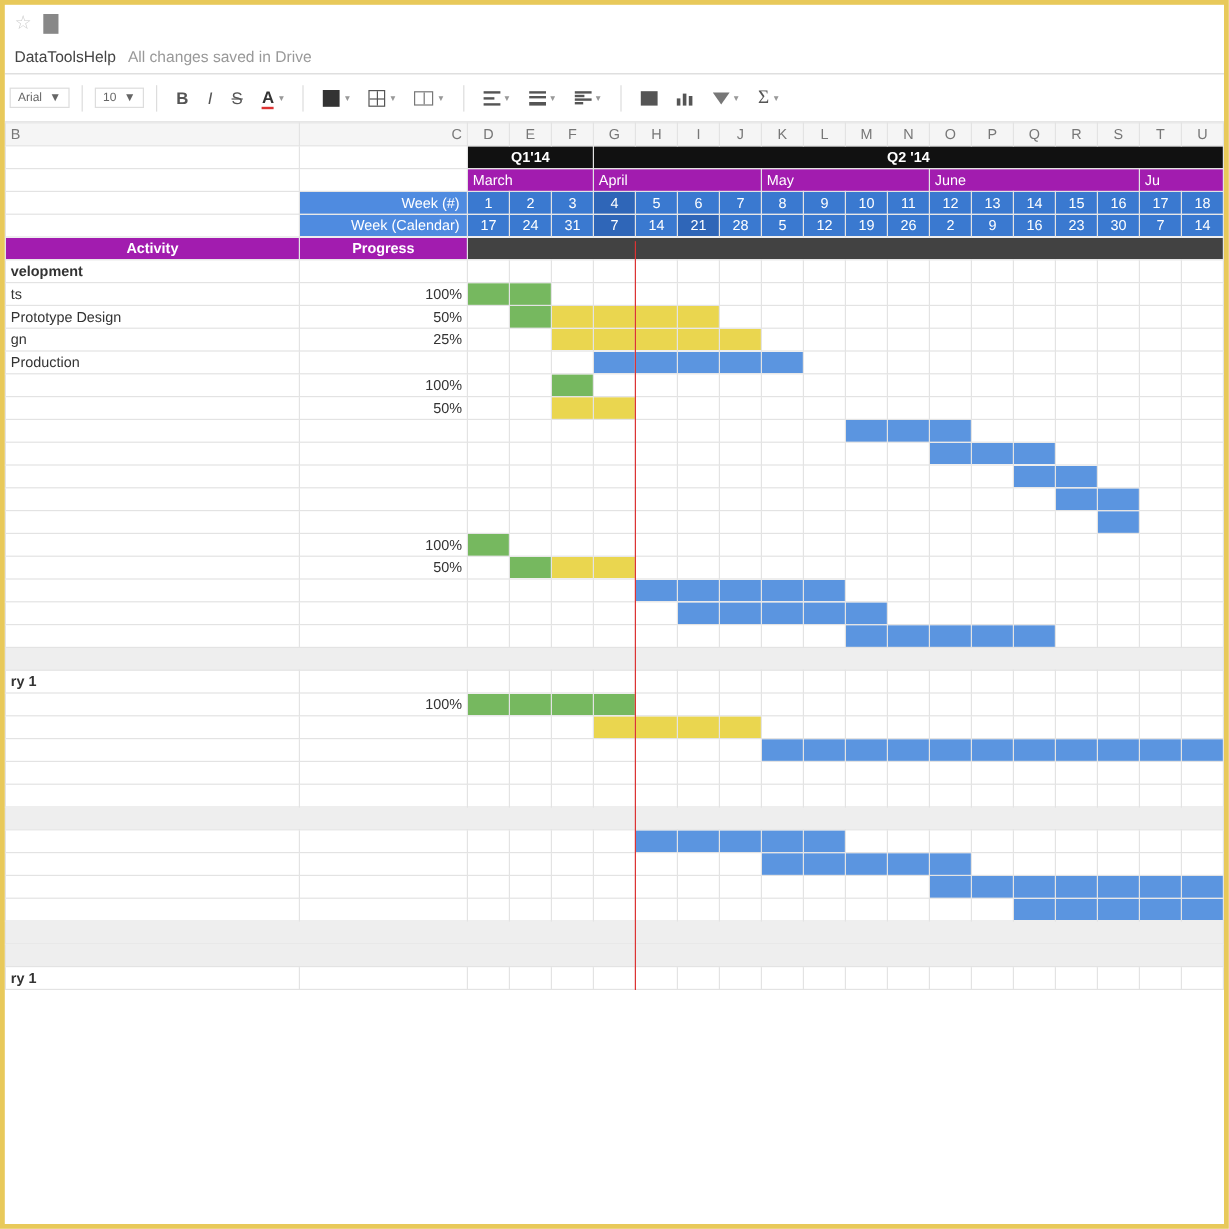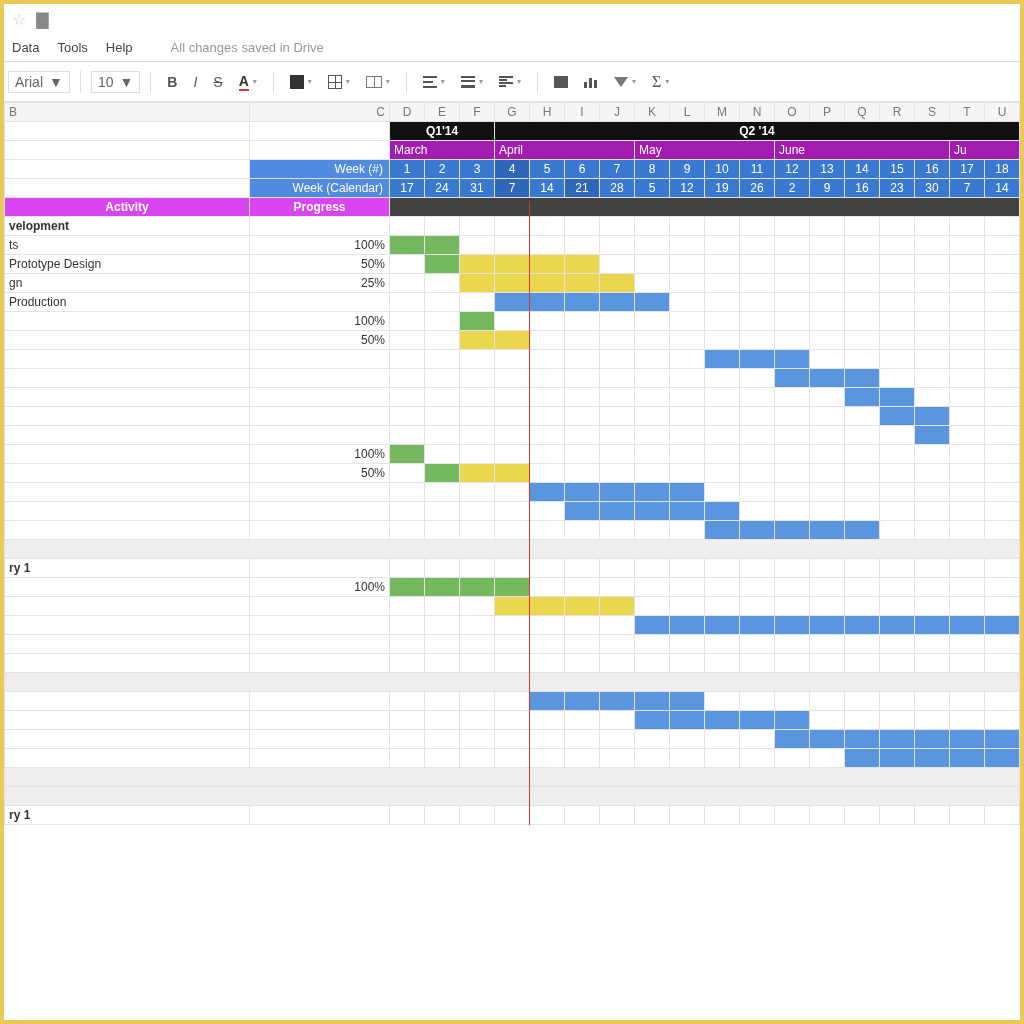--- a/index.html
+++ b/index.html
@@ -1,27 +1,27 @@
 <!DOCTYPE html>
 <html><head>
 <meta charset="utf-8">
 <style>
 * { box-sizing: border-box; margin: 0; padding: 0; }
 body { font-family: Arial, sans-serif; font-size: 13px; background: #fff; color: #333; overflow: hidden; width: 1024px; height: 1024px; border: 4px solid #e8c95a; }
 .titlebar { height: 30px; display: flex; align-items: center; padding: 0 8px; gap: 10px; }
 .star { color: #ccc; font-size: 16px; }
 .folder { color: #888; font-size: 16px; }
-.menubar { height: 28px; display: flex; align-items: center; gap: 18px; padding: 0 8px; color: #444; border-bottom: 1px solid #d8d8d8; }
+.menubar { height: 28px; display: flex; align-items: center; padding: 0 8px; color: #444; border-bottom: 1px solid #d8d8d8; }
 .menubar .menu-item { cursor: pointer; }
-.menubar .status { color: #999; margin-left: 20px; }
+.menubar .status { color: #999; margin-left: 10px; }
 .toolbar { height: 40px; display: flex; align-items: center; gap: 4px; padding: 0 4px; border-bottom: 1px solid #e0e0e0; }
 .toolbar .sep { width: 1px; height: 22px; background: #ddd; margin: 0 6px; }
 .tbtn { padding: 4px 6px; color: #555; cursor: pointer; font-size: 14px; display: inline-flex; align-items: center; gap: 2px; }
 .tbtn .dd { font-size: 8px; color: #999; margin-left: 2px; }
-.font-box { display: flex; border: 1px solid #ddd; padding: 2px 6px; gap: 6px; color: #666; font-size: 14px; }
+.font-box { display: flex; border: 1px solid #ddd; padding: 2px 6px; gap: 6px; color: #666; font-size: 10px; }
 .bold { font-weight: bold; }
 .italic { font-style: italic; }
 .strike { text-decoration: line-through; }
 .underline-a { border-bottom: 2px solid #d33; color: #333; font-weight: bold; }
 .fill-ico { width: 14px; height: 14px; background: #333; display: inline-block; }
 .borders-ico { width: 14px; height: 14px; border: 1px solid #555; display: inline-block; position: relative; }
 .borders-ico::before, .borders-ico::after { content:""; position:absolute; background:#555; }
 .borders-ico::before { left:50%; top:0; width:1px; height:100%; }
 .borders-ico::after { top:50%; left:0; height:1px; width:100%; }
 .merge-ico { width: 16px; height: 12px; border: 1px solid #777; display: inline-block; position: relative; }
@@ -39,21 +39,21 @@
 th { background: #f5f5f5; color: #777; font-weight: normal; text-align: center; }
 .col-B { width: 245px; text-align: left; }
 .col-C { width: 140px; text-align: right; }
 .week-col { width: 35px; text-align: center; }
 
 .q-header { background: #111; color: #fff; text-align: center; font-weight: bold; }
 .month-hdr { background: #a21caf; color: #fff; text-align: left; }
 .wk-hdr { background: #3a79d0; color: #fff; text-align: center; }
 .wk-hdr.highlight { background: #2f66b8; }
 .wk-label { background: #4f8be0; color: #fff; text-align: right; padding-right: 6px; }
-.section-hdr td { background: #d946ef; color: #fff; font-weight: bold; text-align: center; }
+.section-hdr td { background: #a21caf; color: #fff; font-weight: bold; text-align: center; }
 .group-row td { background: #fff; font-weight: bold; }
 .gray-row td { background: #eee; }
 
 .bar-green { background: #76b85f; }
 .bar-yellow { background: #ead64f; }
 .bar-blue { background: #5b95e0; }
 
 .today-line { position:absolute; top: 99px; bottom:0; width:1px; background:#d33; left: 525px; pointer-events:none; }
 
 </style>

